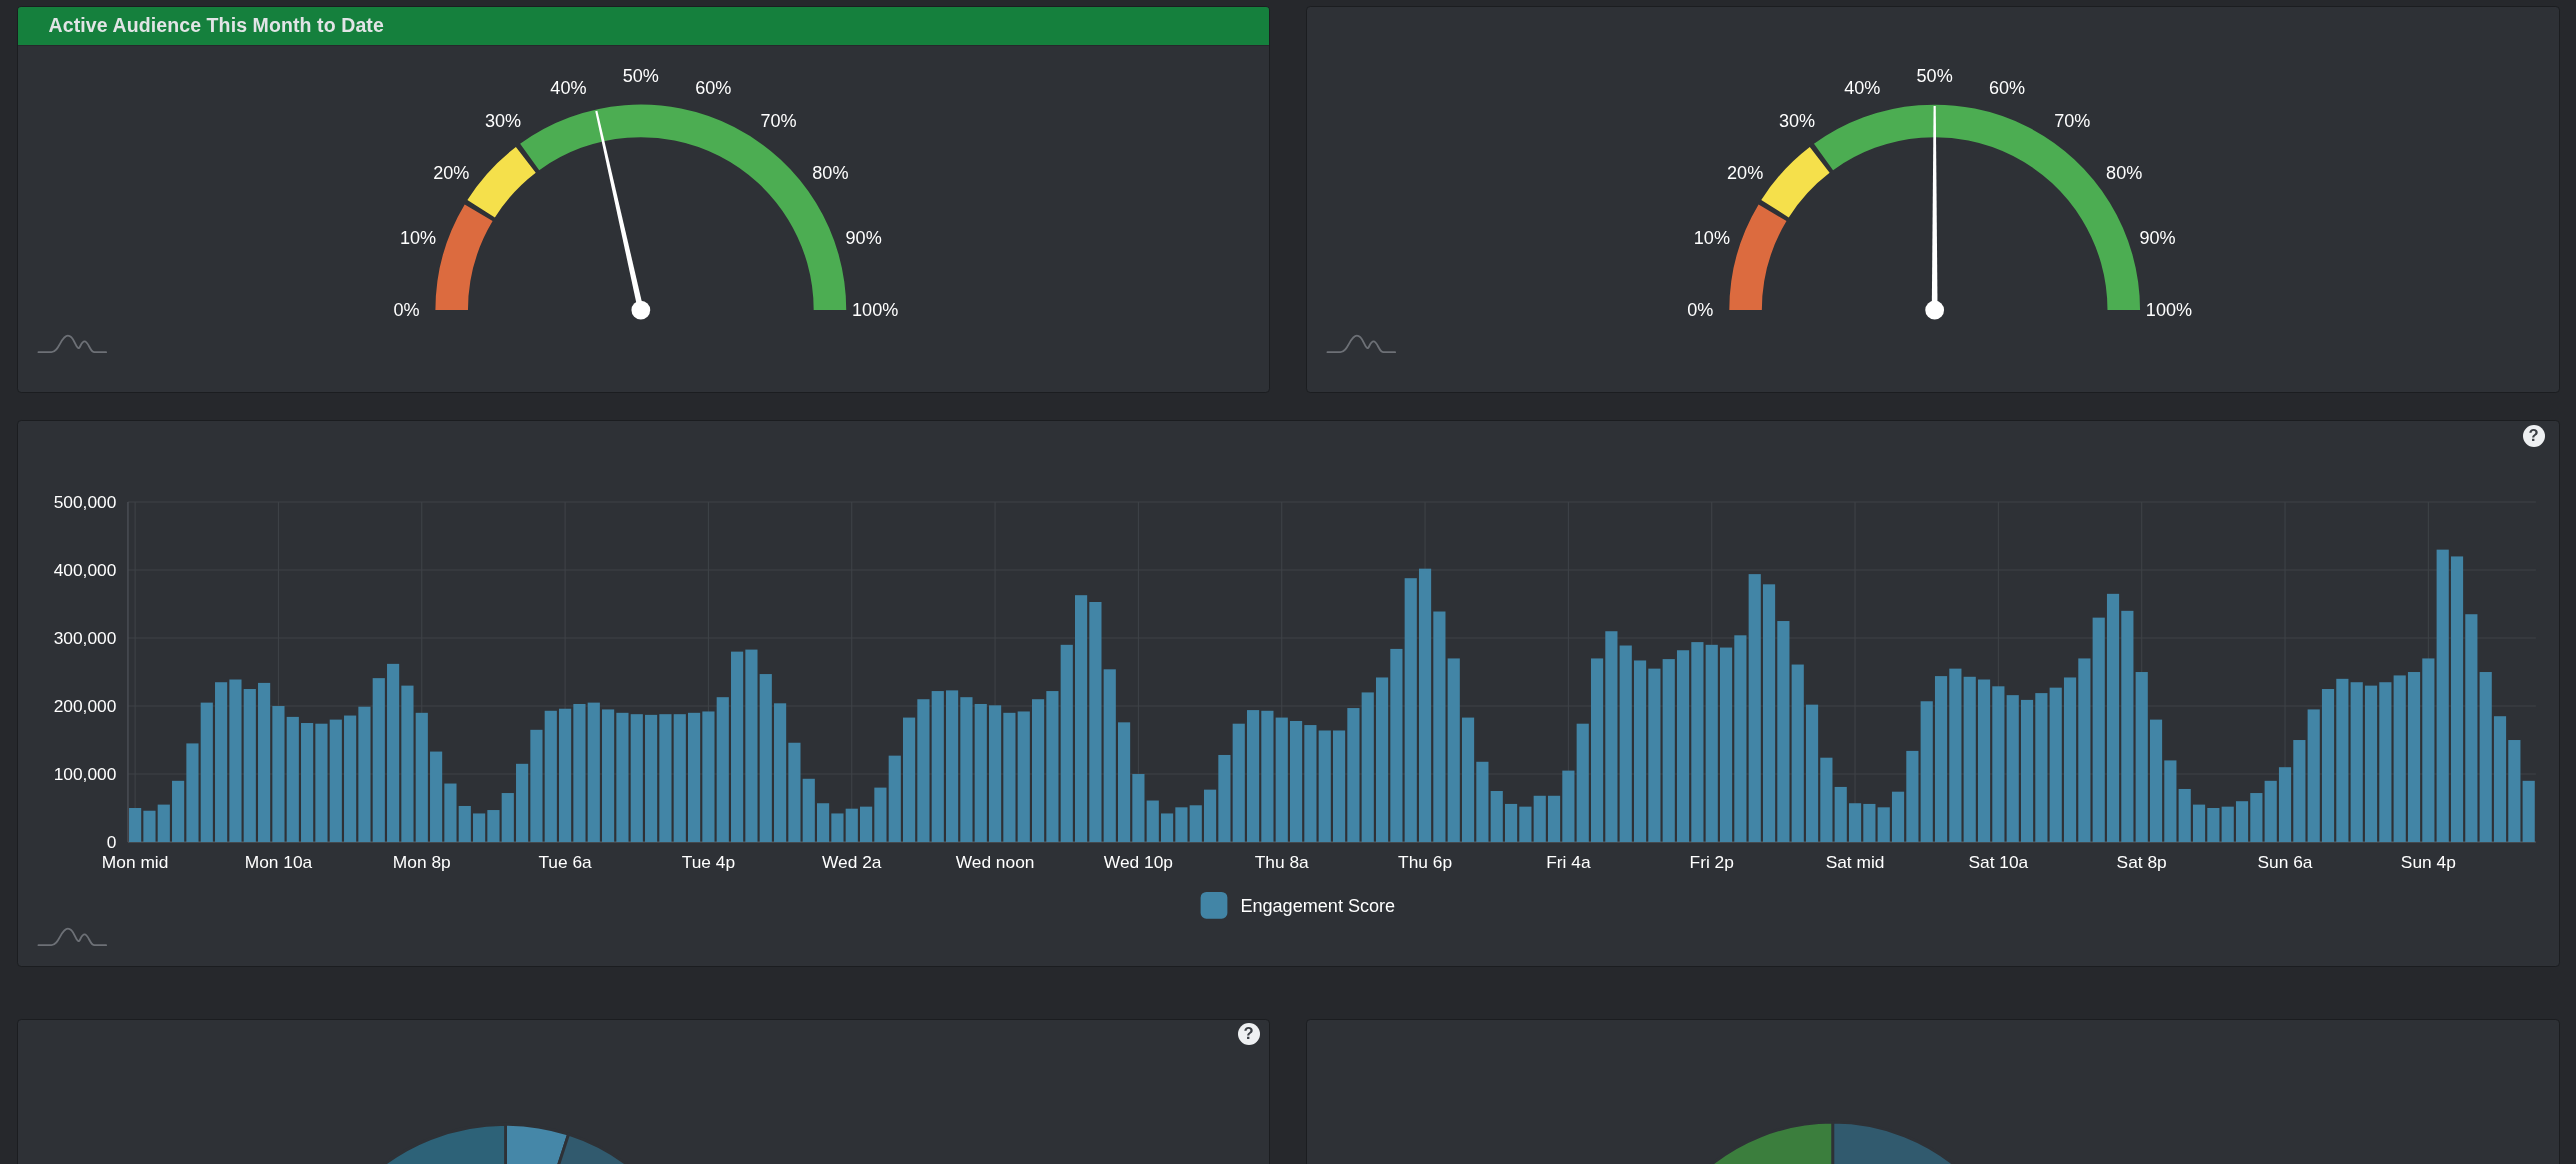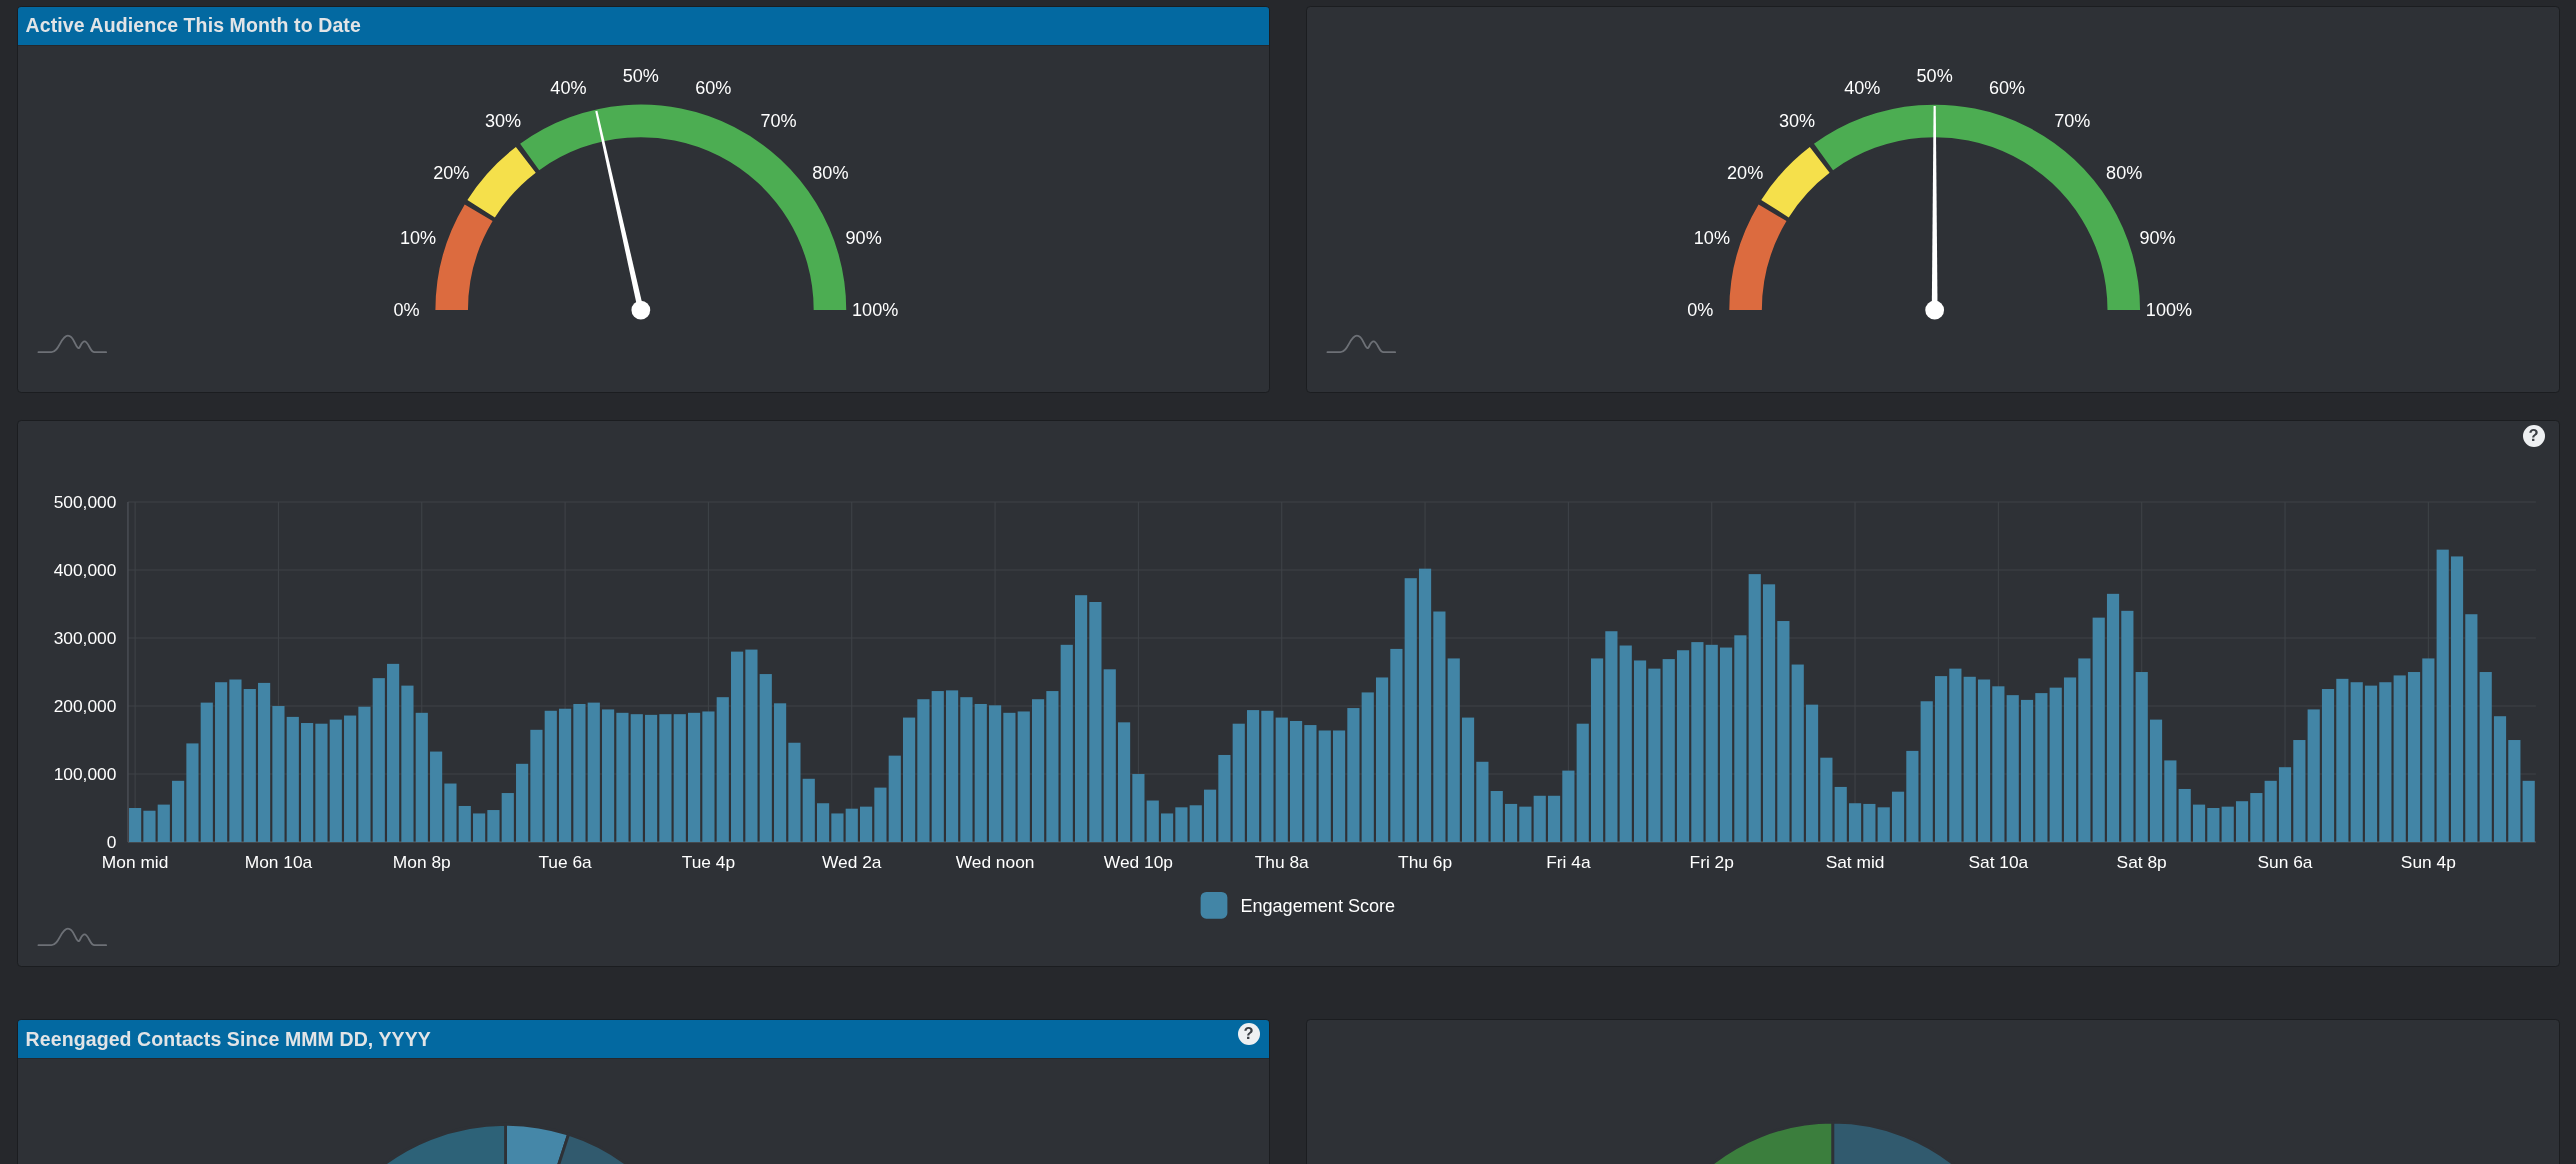--- a/index.html
+++ b/index.html
@@ -5,23 +5,23 @@
   html,body{margin:0;padding:0}
   body{
     width:2576px;height:1164px;position:relative;overflow:hidden;
     background:#26282c;font-family:"Liberation Sans",sans-serif;
   }
   .panel{
     position:absolute;background:#2e3136;border:1.4px solid #1b1d20;
     border-radius:4.3px;box-sizing:border-box;overflow:hidden;
   }
   .panel-header{
-    position:relative;z-index:2;height:39px;background:#0369a1;
+    position:relative;z-index:2;height:39px;background:#15803d;
     border-bottom:1.4px solid #26282c;display:flex;align-items:center;
-    padding:0 8px;box-sizing:border-box;
+    padding:0 31px;box-sizing:border-box;
   }
   .panel-header h2{
     margin:0;font-size:19.5px;font-weight:bold;color:#e2e4e6;letter-spacing:0.1px;
     white-space:nowrap;
   }
   svg.chart{position:absolute;left:0;top:0;z-index:1}
   svg text{font-family:"Liberation Sans",sans-serif}
   .help-icon{
     position:absolute;z-index:3;width:22px;height:22px;border-radius:50%;
     background:#eef0f2;color:#3a3e44;font-weight:bold;font-size:16.6px;
@@ -313,23 +313,20 @@
         <rect x="1635" y="651" width="37" height="37" rx="8" fill="#4285a6"></rect>
         <text x="1690" y="670" fill="#ffffff" font-size="25" dy="0.35em">Engagement Score</text>
       </g>
     </svg>
   <svg class="wm" style="left:19px;bottom:16px" width="72" height="24.6" viewBox="0 0 100 34">
     <path d="M2 28 H20 C31 28 33 5 43 5 C51 5 52 18 57 22 C60 24 61 13 66 13 C72 13 73 28 80 28 H96" fill="none" stroke="#787c82" stroke-width="2.5" stroke-linecap="round"></path>
   </svg>
 </section>
 
 <section class="panel" id="p4">
-  <div class="panel-header">
-    <h2>Reengaged Contacts Since MMM DD, YYYY</h2>
-  </div>
   <div class="help-icon" style="left:1220px;top:2.9px">?</div>
   <svg class="chart" id="pie1" width="1250" height="236" viewBox="0 0 1728 326">
       <path d="M674 426 L674.0 144.0 A282 282 0 0 1 761.1 157.8 Z" fill="#4587a8" stroke="#2e3136" stroke-width="4"></path>
       <path d="M674 426 L761.1 157.8 A282 282 0 0 1 674.0 708.0 Z" fill="#315a6e" stroke="#2e3136" stroke-width="4"></path>
       <path d="M674 426 L674.0 708.0 A282 282 0 1 1 674.0 144.0 Z" fill="#2d6278" stroke="#2e3136" stroke-width="4"></path>
     </svg>
 </section>
 
 <section class="panel" id="p5">
   <svg class="chart" id="pie2" width="1251" height="236" viewBox="0 0 1730 326">

